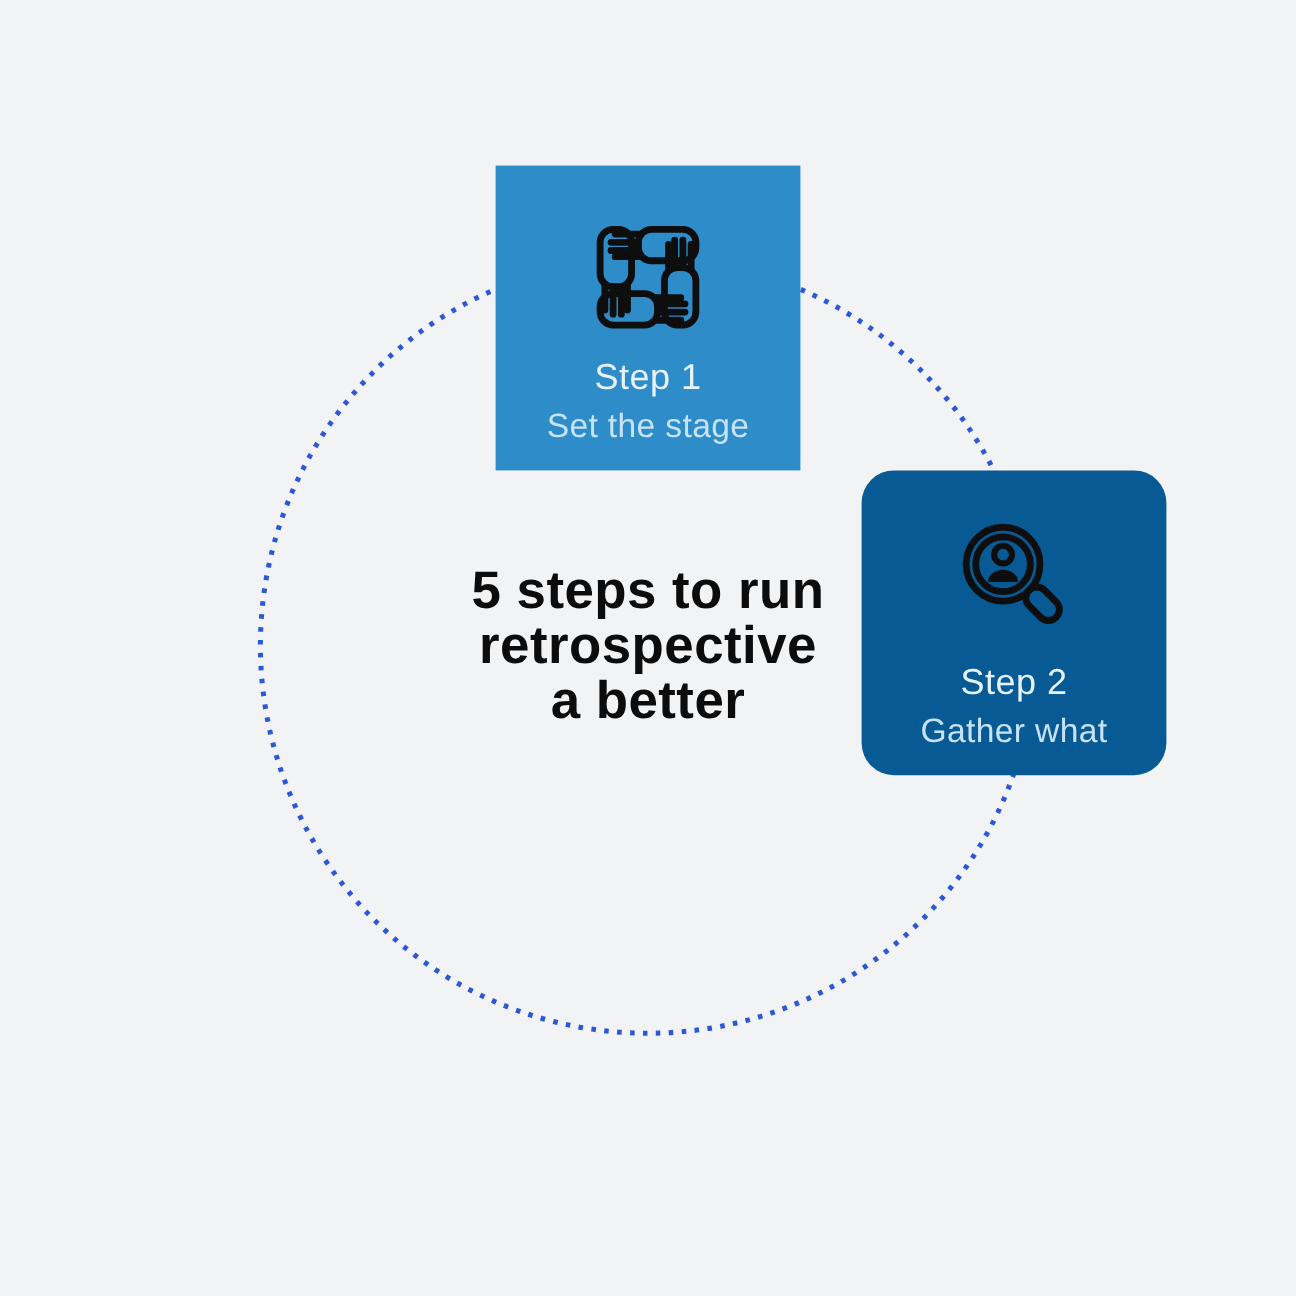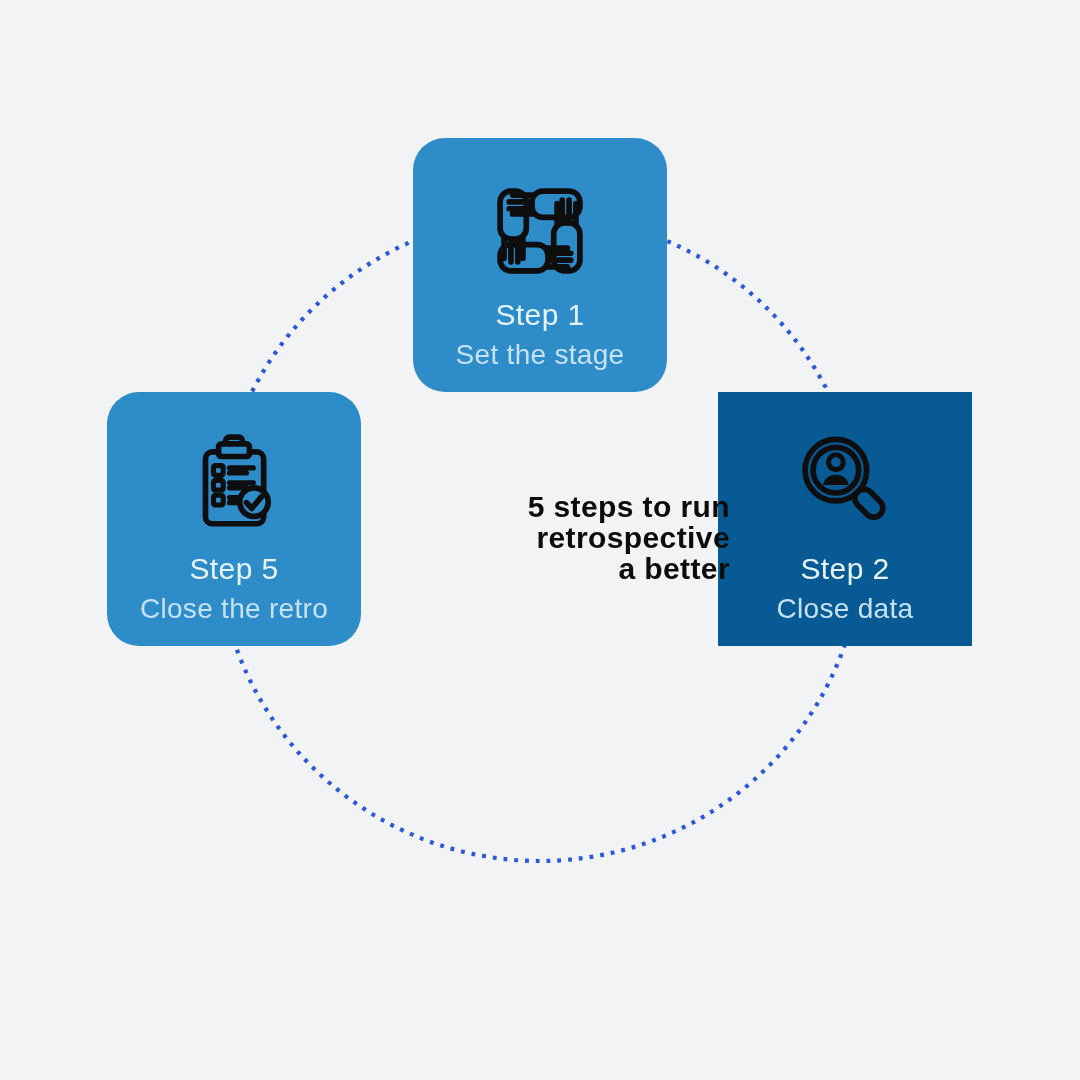--- a/index.html
+++ b/index.html
@@ -21,22 +21,22 @@
   .cycle-svg{position:absolute;left:0;top:0;width:1080px;height:1080px;}
   .cycle-svg circle{
     fill:none;stroke:var(--dotted-circle);
     stroke-width:4.2;stroke-dasharray:3.8 7;
   }
   .square{
     position:absolute;width:254px;height:254px;
     display:flex;flex-direction:column;align-items:center;
     box-sizing:border-box;
   }
-  .square.light{background:var(--light-square);border-radius:32px;}
-  .square.dark{background:var(--dark-square);}
+  .square.light{background:var(--light-square);}
+  .square.dark{background:var(--dark-square);border-radius:27px;}
   .s1{left:413px;top:138px;}
   .s2{left:718px;top:392px;}
   .s3{left:565px;top:687px;}
   .s4{left:260px;top:687px;}
   .s5{left:107px;top:392px;}
   .icon{
     margin-top:36px;width:114px;height:114px;flex:0 0 auto;
     stroke:var(--ink);fill:none;stroke-linecap:round;stroke-linejoin:round;
   }
   .fill-ink{fill:var(--ink);stroke:none;}
@@ -45,22 +45,22 @@
   .step-label{
     margin-top:10px;font-size:30px;line-height:1.15;
     color:var(--step-label);letter-spacing:.4px;text-align:center;
   }
   .step-desc{
     margin-top:7px;font-size:28px;line-height:1.1;
     color:var(--step-description);letter-spacing:.3px;text-align:left;white-space:nowrap;
   }
   .title{
     position:absolute;left:540px;top:538px;transform:translate(-50%,-50%);
-    width:380px;text-align:right;color:var(--title-text);
-    font-size:30px;font-weight:600;line-height:1.04;letter-spacing:.4px;
+    width:380px;text-align:center;color:var(--title-text);
+    font-size:44px;font-weight:600;line-height:1.04;letter-spacing:.4px;
   }
 </style>
 </head>
 <body>
 
 <div class="canvas">
 
   <svg class="cycle-svg" viewBox="0 0 1080 1080" aria-hidden="true">
     <circle cx="540" cy="538" r="323"></circle>
   </svg>
@@ -81,44 +81,25 @@
 
   <div class="square s2 dark">
     <svg class="icon" viewBox="0 0 100 100" stroke-width="5">
       <circle cx="42" cy="37" r="27"></circle>
       <circle cx="42" cy="37" r="20"></circle>
       <circle cx="42" cy="30" r="6.5" stroke-width="4.5"></circle>
       <path class="fill-ink" d="M31,50 a11,9 0 0 1 22,0 z"></path>
       <rect x="61" y="48" width="28" height="16" rx="8" transform="rotate(45 61 56)"></rect>
     </svg>
     <div class="step-label">Step 2</div>
-    <div class="step-desc">Close data</div>
+    <div class="step-desc">Gather what</div>
   </div>
 
 
 
-  <div class="square s5 light">
-    <svg class="icon" viewBox="0 0 100 100" stroke-width="5">
-      <rect x="25" y="21" width="51" height="63" rx="6"></rect>
-      <rect x="42.5" y="8" width="15" height="10" rx="3.5"></rect>
-      <rect class="fill-light" x="36.5" y="14" width="27" height="11" rx="2.5"></rect>
-      <g stroke-width="4.5">
-        <rect x="32" y="33" width="8.5" height="8.5" rx="1.5"></rect>
-        <path d="M46,35 H67 M46,39.5 H61"></path>
-        <rect x="32" y="46" width="8.5" height="8.5" rx="1.5"></rect>
-        <path d="M46,48 H67 M46,52.5 H61"></path>
-        <rect x="32" y="59" width="8.5" height="8.5" rx="1.5"></rect>
-        <path d="M46,61 H67 M46,65.5 H61"></path>
-      </g>
-      <circle class="fill-light" cx="67.5" cy="65" r="12.5"></circle>
-      <path d="M61,65.5 L65.5,70.5 L74,60.5"></path>
-    </svg>
-    <div class="step-label">Step 5</div>
-    <div class="step-desc">Close the retro</div>
-  </div>
 
   <div class="title">
     <div>5 steps to run</div>
     <div>retrospective</div>
     <div>a better</div>
   </div>
 
 </div>
 
 </body></html>

